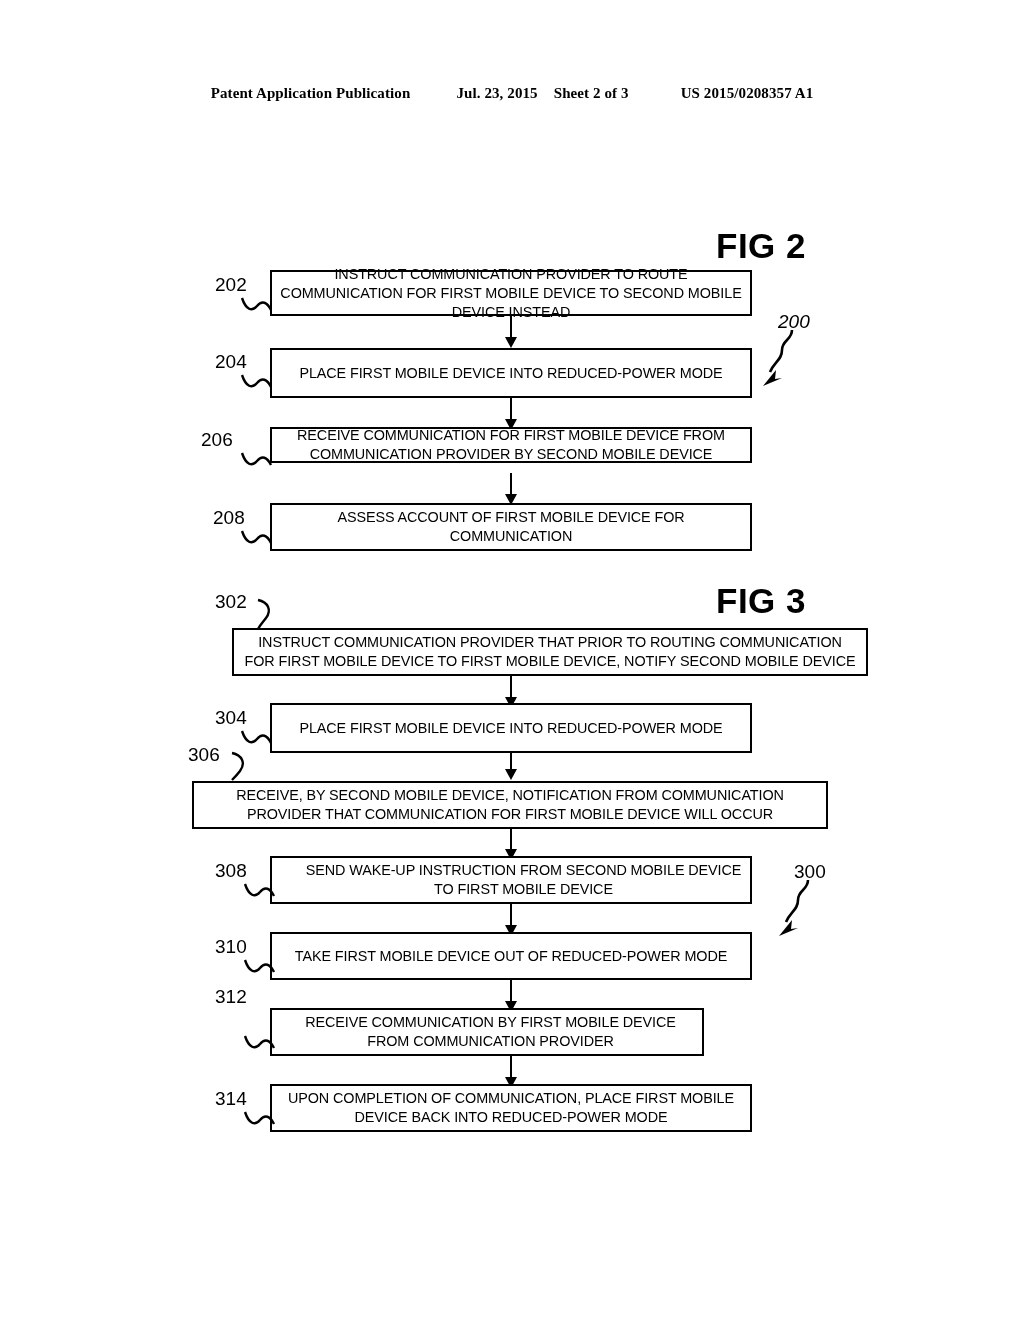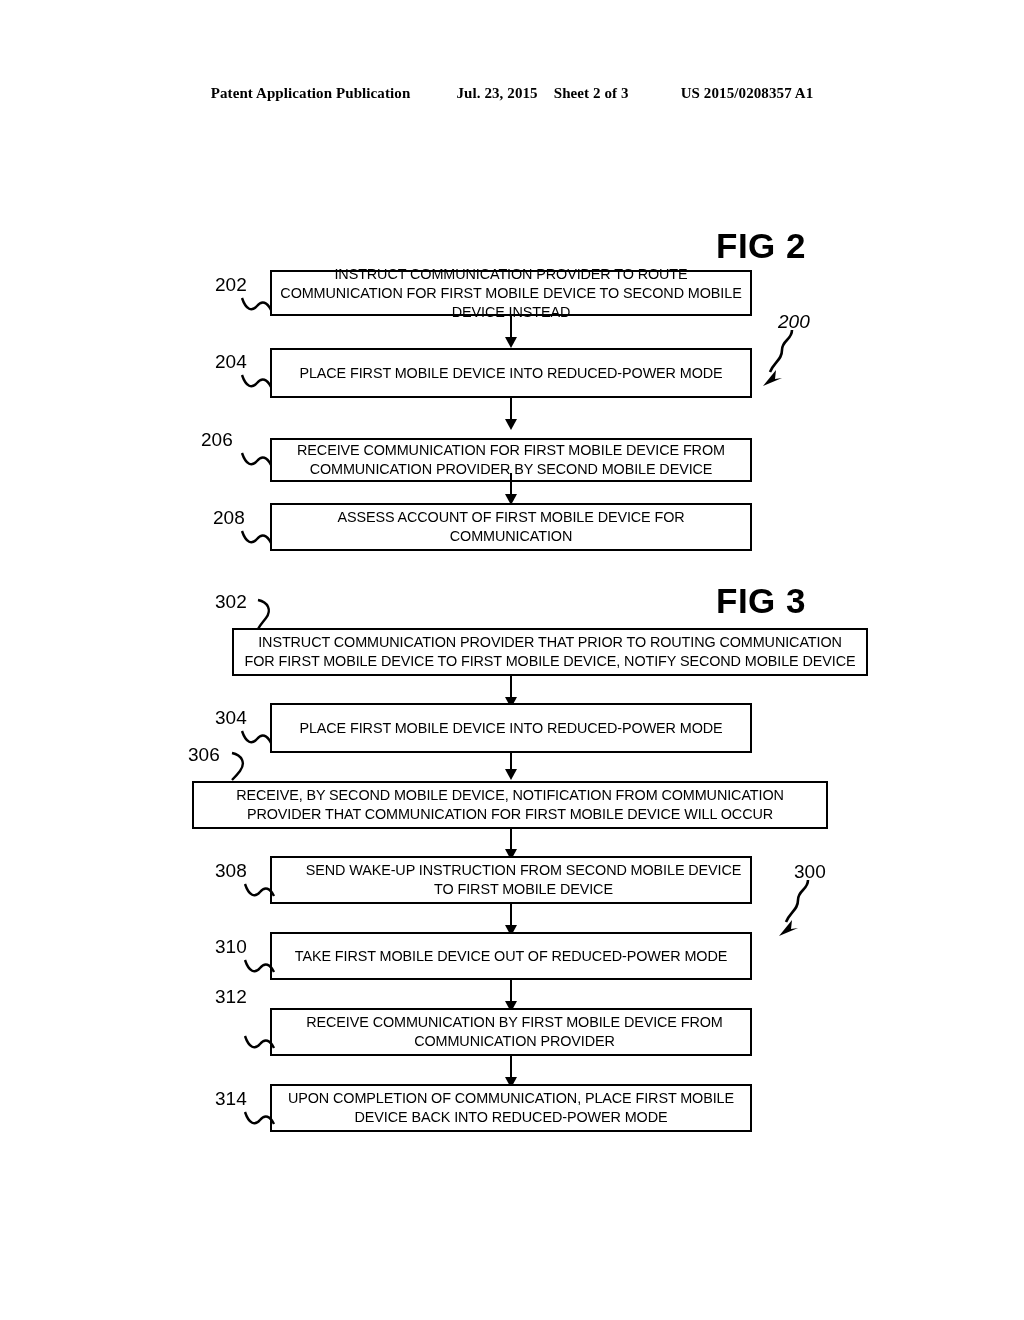--- a/index.html
+++ b/index.html
@@ -156,21 +156,21 @@
 <div class="ref-num" style="left:215px; top:352px;">204</div>
 <svg class="leader" style="left:240px; top:369px;" width="40" height="28" viewBox="0 0 40 28">
   <path d="M2 6 C 6 18, 12 20, 17 14 C 22 8, 27 10, 31 18" fill="none" stroke="#000" stroke-width="2.4"></path>
 </svg>
 
 <div class="connector" style="left:511px; top:398px;">
   <div class="stem" style="height:21px;"></div>
   <div class="head" style="top:21px;"></div>
 </div>
 
-<div class="flow-box" style="left:270px; top:438px; width:482px; height:44px;">
+<div class="flow-box" style="left:270px; top:427px; width:482px; height:36px;">
   <span class="btext">RECEIVE COMMUNICATION FOR FIRST MOBILE DEVICE FROM COMMUNICATION PROVIDER BY SECOND MOBILE DEVICE</span>
 </div>
 <div class="ref-num" style="left:201px; top:430px;">206</div>
 <svg class="leader" style="left:240px; top:447px;" width="40" height="28" viewBox="0 0 40 28">
   <path d="M2 6 C 6 18, 12 20, 17 14 C 22 8, 27 10, 31 18" fill="none" stroke="#000" stroke-width="2.4"></path>
 </svg>
 
 <div class="connector" style="left:511px; top:473px;">
   <div class="stem" style="height:21px;"></div>
   <div class="head" style="top:21px;"></div>
@@ -250,21 +250,21 @@
 <div class="ref-num" style="left:215px; top:937px;">310</div>
 <svg class="leader" style="left:243px; top:954px;" width="40" height="28" viewBox="0 0 40 28">
   <path d="M2 6 C 6 18, 12 20, 17 14 C 22 8, 27 10, 31 18" fill="none" stroke="#000" stroke-width="2.4"></path>
 </svg>
 
 <div class="connector" style="left:511px; top:980px;">
   <div class="stem" style="height:21px;"></div>
   <div class="head" style="top:21px;"></div>
 </div>
 
-<div class="flow-box" style="left:270px; top:1008px; width:482px; height:48px;padding-left:15px;">
+<div class="flow-box" style="left:270px; top:1008px; width:434px; height:48px;padding-left:15px;">
   <span class="btext">RECEIVE COMMUNICATION BY FIRST MOBILE DEVICE FROM COMMUNICATION PROVIDER</span>
 </div>
 <div class="ref-num" style="left:215px; top:987px;">312</div>
 <svg class="leader" style="left:243px; top:1030px;" width="40" height="28" viewBox="0 0 40 28">
   <path d="M2 6 C 6 18, 12 20, 17 14 C 22 8, 27 10, 31 18" fill="none" stroke="#000" stroke-width="2.4"></path>
 </svg>
 
 <div class="connector" style="left:511px; top:1056px;">
   <div class="stem" style="height:21px;"></div>
   <div class="head" style="top:21px;"></div>

